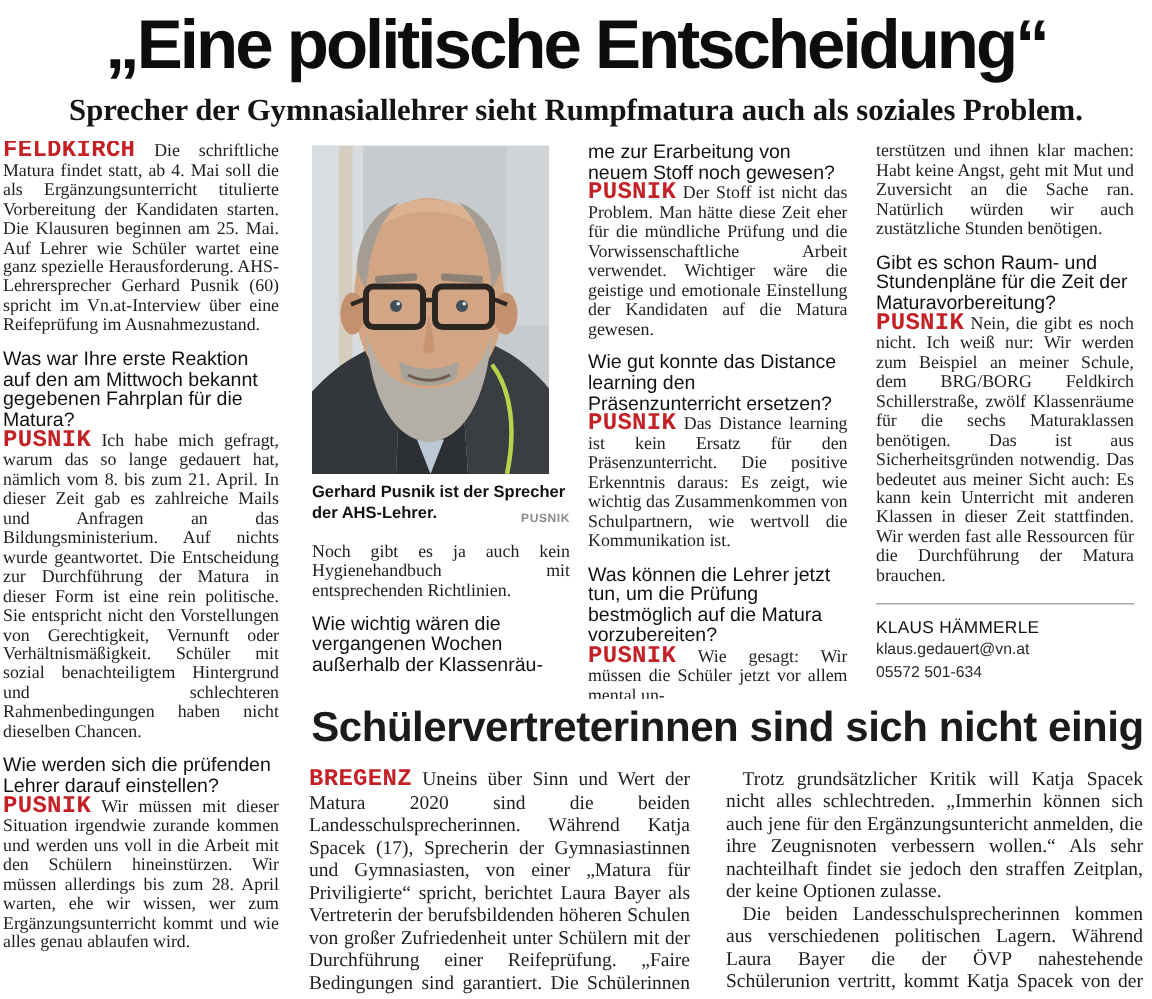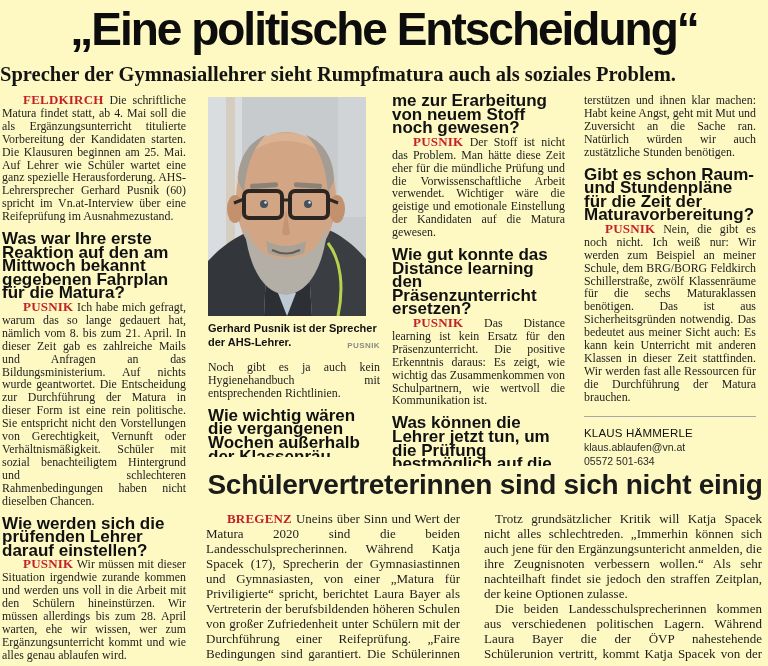--- a/index.html
+++ b/index.html
@@ -1,44 +1,44 @@
 <!DOCTYPE html>
 <html lang="de"><head>
 <meta charset="utf-8">
 <style>
   html,body{margin:0;padding:0;background:#e8e8e6;}
   .page{
     position:relative;width:768px;height:666px;margin:0 auto;
-    background:#fef9c3;overflow:hidden;
+    background:#ffffff;overflow:hidden;
     font-family:"Liberation Serif", serif;color:#1d1d1d;
   }
   
   .main-headline{
     position:absolute;top:0;left:0;width:768px;text-align:center;
     font-family:"Liberation Sans", sans-serif;font-weight:bold;
     font-size:46px;line-height:58px;letter-spacing:-2px;color:#0d0d0d;margin:0;
   }
   .sub-headline{
-    position:absolute;top:60px;left:0;width:768px;text-align:left;
+    position:absolute;top:60px;left:0;width:768px;text-align:center;
     font-size:20.5px;line-height:28px;color:#141414;margin:0;
   }
   
   .col{position:absolute;overflow:hidden;}
   #a1c1{left:2px;top:94px;width:184px;height:570px;}
   #a1c2{left:208px;top:97px;width:172px;height:360px;}
   #a1c3{left:392px;top:94px;width:173px;height:372px;}
   #a1c4{left:584px;top:94px;width:172px;height:372px;}
   p.body{font-size:11.9px;line-height:12.9px;text-align:justify;margin:0;}
   .q{
-    font-family:"Liberation Sans", sans-serif;font-weight:bold;
-    font-size:17px;line-height:13.6px;margin:9px 0 1px;color:#111;
+    font-family:"Liberation Sans", sans-serif;font-weight:normal;
+    font-size:13px;line-height:13.6px;margin:9px 0 1px;color:#111;
   }
   .label{
-    font-family:Liberation Serif, serif;font-weight:bold;
-    font-size:13px;letter-spacing:.2px;margin-left:21px;
+    font-family:Liberation Mono, monospace;font-weight:bold;
+    font-size:16px;letter-spacing:.2px;
   }
   
   .photo-wrap{width:158px;}
   .photo{display:block;width:158px;height:219px;background:#c9cdd0;}
   .caption{
     font-family:"Liberation Sans", sans-serif;font-weight:bold;
     font-size:11px;line-height:14px;margin:5px 0 0;width:172px;color:#111;
   }
   .credit{
     float:right;font-family:"Liberation Sans", sans-serif;font-weight:bold;
@@ -148,21 +148,21 @@
     <p class="q">Was können die Lehrer jetzt tun, um die Prüfung bestmöglich auf die Matura vorzubereiten?</p>
     <p class="body"><span class="label" style="color:#c42127">PUSNIK</span> <span>Wie gesagt: Wir müssen die Schüler jetzt vor allem mental un-</span></p>
   </div>
 
   <div class="col" id="a1c4">
     <p class="body">terstützen und ihnen klar machen: Habt keine Angst, geht mit Mut und Zuversicht an die Sache ran. Natürlich würden wir auch zustätzliche Stunden benötigen.</p>
     <p class="q">Gibt es schon Raum- und Stundenpläne für die Zeit der Maturavorbereitung?</p>
     <p class="body"><span class="label" style="color:#c42127">PUSNIK</span> <span>Nein, die gibt es noch nicht. Ich weiß nur: Wir werden zum Beispiel an meiner Schule, dem BRG/BORG Feldkirch Schillerstraße, zwölf Klassenräume für die sechs Maturaklassen benötigen. Das ist aus Sicherheitsgründen notwendig. Das bedeutet aus meiner Sicht auch: Es kann kein Unterricht mit anderen Klassen in dieser Zeit stattfinden. Wir werden fast alle Ressourcen für die Durchführung der Matura brauchen.</span></p>
     <hr class="byline-rule">
     <p class="byline-name">KLAUS HÄMMERLE</p>
-    <p class="byline-contact">klaus.ablaufen@vn.at</p>
+    <p class="byline-contact">klaus.gedauert@vn.at</p>
     <p class="byline-contact">05572 501-634</p>
   </div>
 
   <div id="a2">
     <h2 class="a2-headline">Schülervertreterinnen sind sich nicht einig</h2>
     <div class="a2-cols">
       <div class="a2-col left">
         <p><span class="label" style="color:#c42127">BREGENZ</span> <span>Uneins über Sinn und Wert der Matura 2020 sind die beiden Landesschulsprecherinnen. Während Katja Spacek (17), Sprecherin der Gymnasiastinnen und Gymnasiasten, von einer „Matura für Priviligierte“ spricht, berichtet Laura Bayer als Vertreterin der berufsbildenden höheren Schulen von großer Zufriedenheit unter Schülern mit der Durchführung einer Reifeprüfung. „Faire Bedingungen sind garantiert. Die Schülerinnen und Schüler der achten Klasse werden später wie all ihre Vorgänger ein Maturazeugnis vorzeigen können.“</span></p>
       </div>
       <div class="a2-col right">

